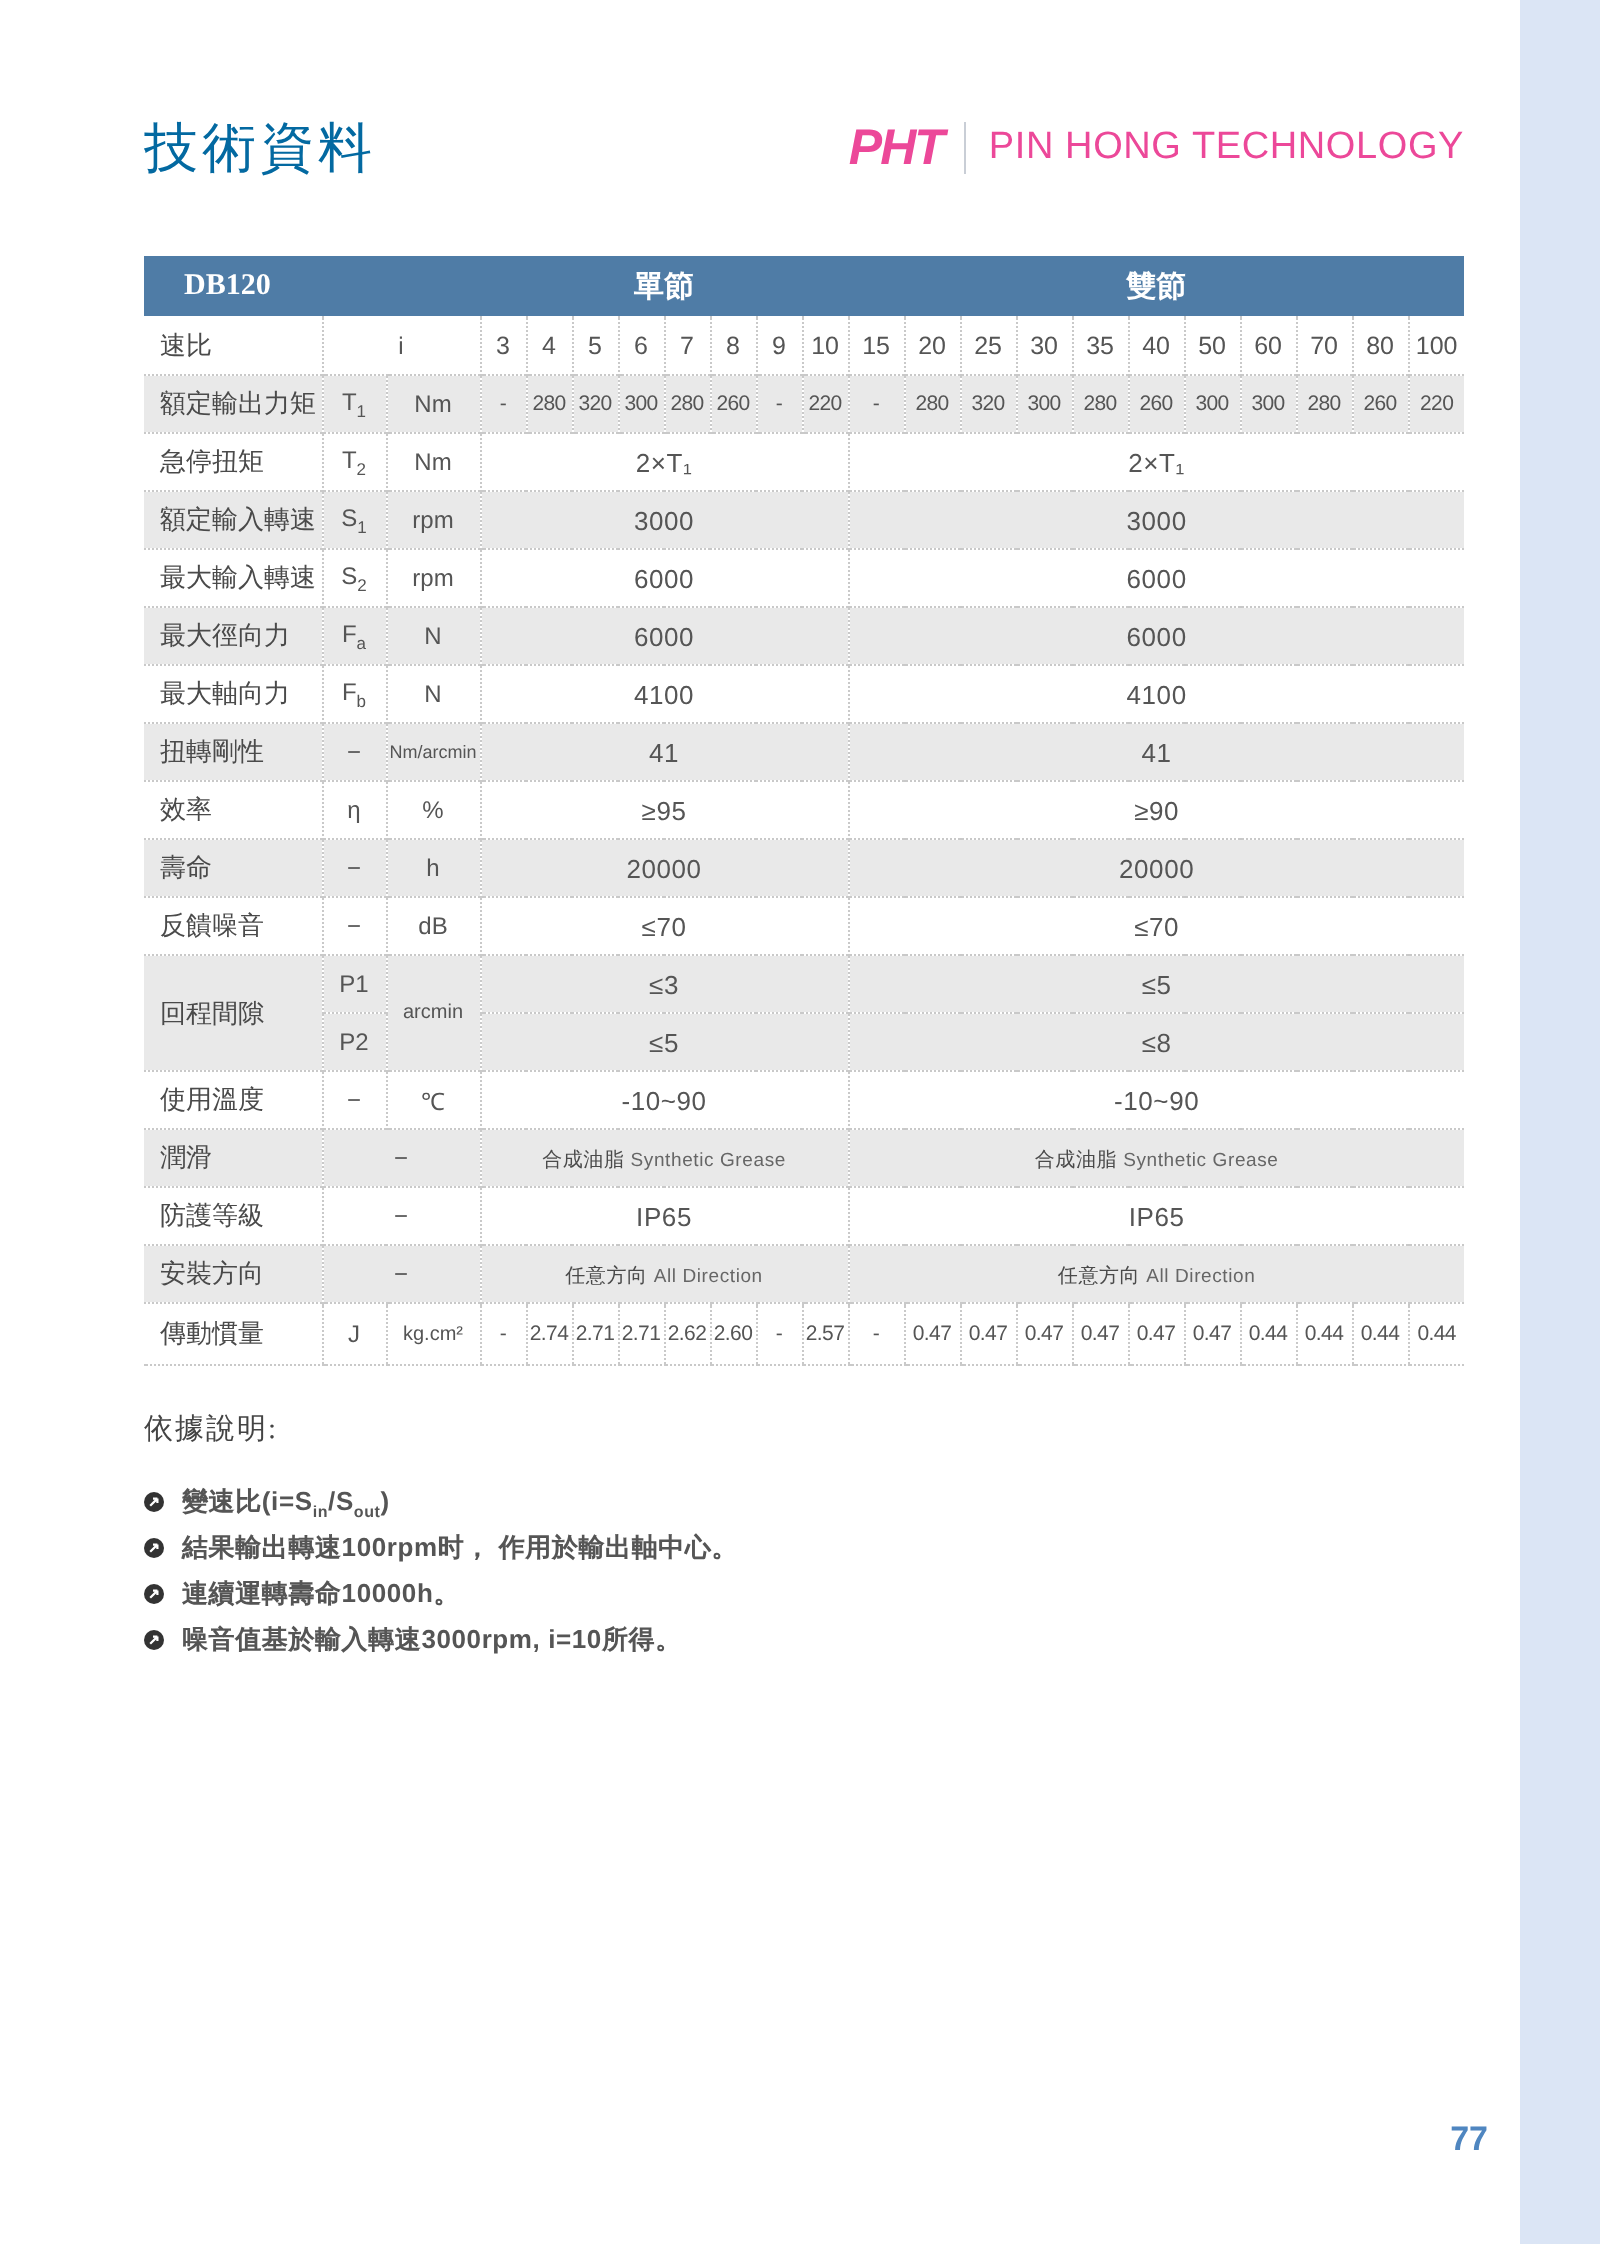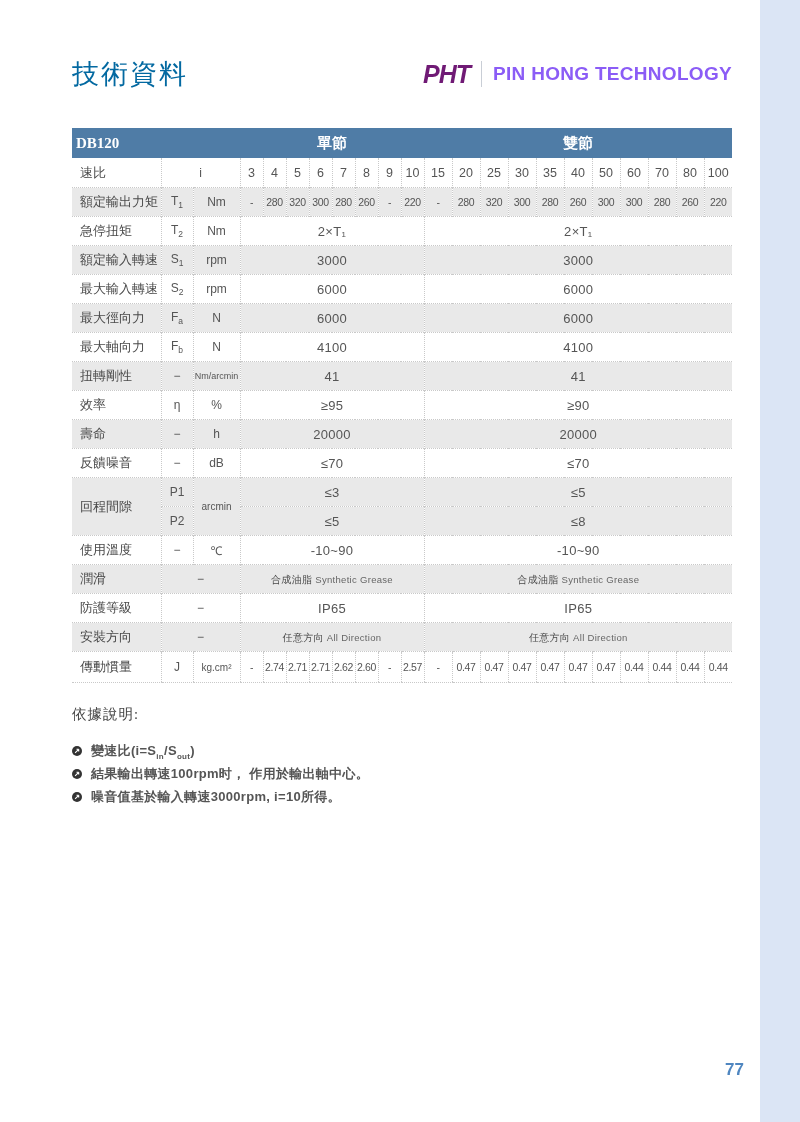--- a/index.html
+++ b/index.html
@@ -6,28 +6,28 @@
   body{
     width:800px;height:1122px;position:relative;background:#ffffff;
     font-family:"Liberation Sans",sans-serif;overflow:hidden;
   }
   .side-strip{position:absolute;top:0;right:0;width:40px;height:1122px;background:#dbe5f5;}
 
   
   .hdr{position:absolute;left:72px;top:56px;width:660px;display:flex;justify-content:space-between;align-items:center;}
   .page-title{margin:0;font-size:27px;font-weight:normal;color:#0369a1;letter-spacing:2px;}
   .logo{display:flex;align-items:center;gap:11px;}
-  .logo-abbr{font-size:25px;font-style:italic;font-weight:800;color:#701a75;letter-spacing:-1px;}
+  .logo-abbr{font-size:25px;font-style:italic;font-weight:800;color:#ec4899;letter-spacing:-1px;}
   .logo-sep{width:1px;height:26px;background:#c9ced6;}
-  .logo-name{font-size:19px;font-weight:bold;color:#8b5cf6;letter-spacing:0.3px;}
+  .logo-name{font-size:19px;font-weight:normal;color:#ec4899;letter-spacing:0.3px;}
 
   
   .spec{position:absolute;left:72px;top:128px;width:660px;border-collapse:collapse;table-layout:fixed;font-size:13px;color:#555;}
   .spec th{background:#4f7ca6;color:#fff;height:30px;font-family:"Liberation Serif","DejaVu Serif",serif;font-size:15px;font-weight:bold;padding:0;}
-  .spec th.model{text-align:left;padding-left:4px;}
+  .spec th.model{text-align:left;padding-left:20px;}
   .spec td{height:28px;padding:0;text-align:center;white-space:nowrap;overflow:hidden;border-top:1px dotted #c9c9c9;}
   .spec tr.first td{border-top:none;margin-top:32px;}
   .spec tr.last td{border-bottom:1px dotted #c9c9c9;}
   .spec td + td{border-left:1px dotted #c9c9c9;}
   .spec td.bl{border-left:1px dotted #c9c9c9;}
   .spec tr.shade td{background:#e9e9e9;}
   .spec td.lbl{text-align:left;padding-left:8px;font-family:"Liberation Serif","DejaVu Serif",serif;color:#4a4a4a;font-size:13px;}
   .spec td.sym{font-size:12px;}
   .spec td.sym sub{font-size:8.5px;}
   .spec td.unit{font-size:12px;}
@@ -307,18 +307,25 @@
           <circle cx="5" cy="5" r="5" fill="#333"></circle>
           <path d="M3.1 6.9 L6.7 3.3 M6.7 3.3 L4.5 3.3 M6.7 3.3 L6.7 5.5" stroke="#fff" stroke-width="1.1" fill="none"></path>
         </svg>
       <span class="txt">結果輸出轉速100rpm时， 作用於輸出軸中心。</span>
     </li>
     <li>
       <svg class="bullet-ic" width="10" height="10" viewBox="0 0 10 10">
           <circle cx="5" cy="5" r="5" fill="#333"></circle>
           <path d="M3.1 6.9 L6.7 3.3 M6.7 3.3 L4.5 3.3 M6.7 3.3 L6.7 5.5" stroke="#fff" stroke-width="1.1" fill="none"></path>
         </svg>
+      <span class="txt">連續運轉壽命10000h。</span>
+    </li>
+    <li>
+      <svg class="bullet-ic" width="10" height="10" viewBox="0 0 10 10">
+          <circle cx="5" cy="5" r="5" fill="#333"></circle>
+          <path d="M3.1 6.9 L6.7 3.3 M6.7 3.3 L4.5 3.3 M6.7 3.3 L6.7 5.5" stroke="#fff" stroke-width="1.1" fill="none"></path>
+        </svg>
       <span class="txt">噪音值基於輸入轉速3000rpm, i=10所得。</span>
     </li>
   </ul>
 </section>
 
 <div class="page-number">77</div>
 
 </body></html>

